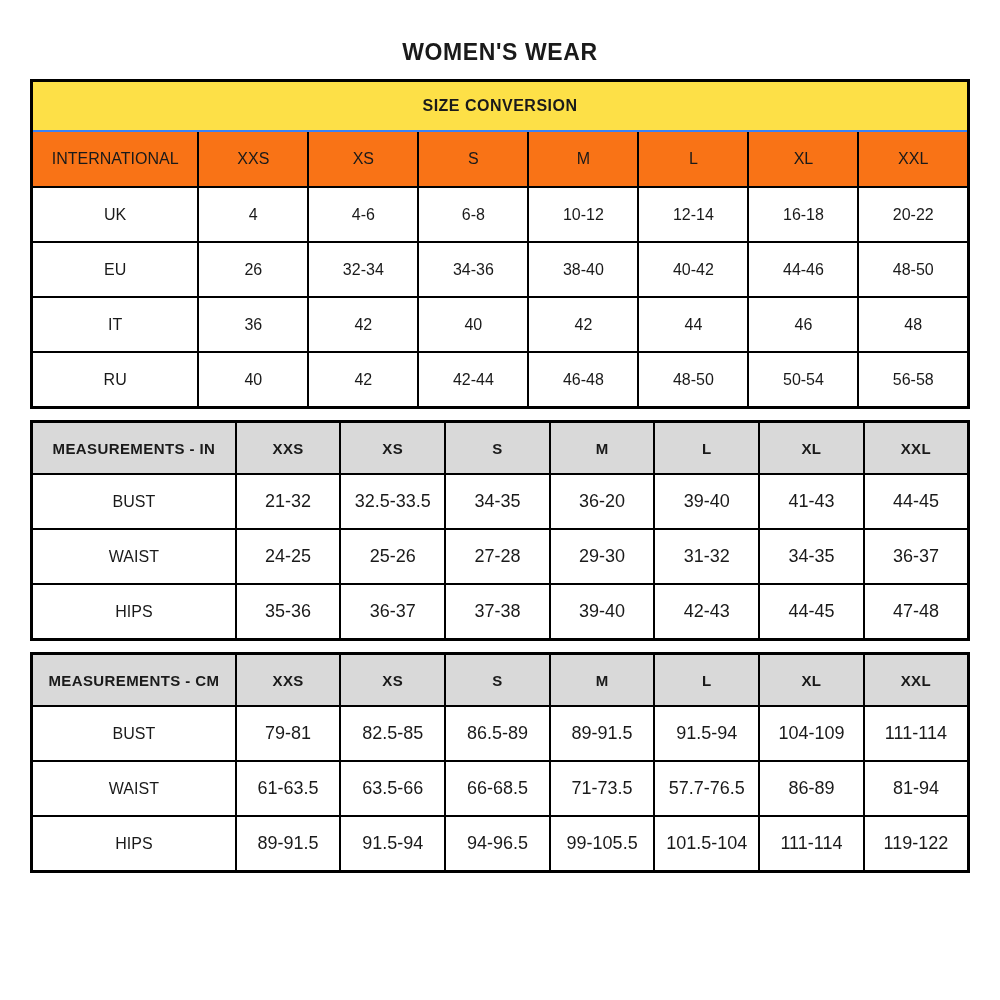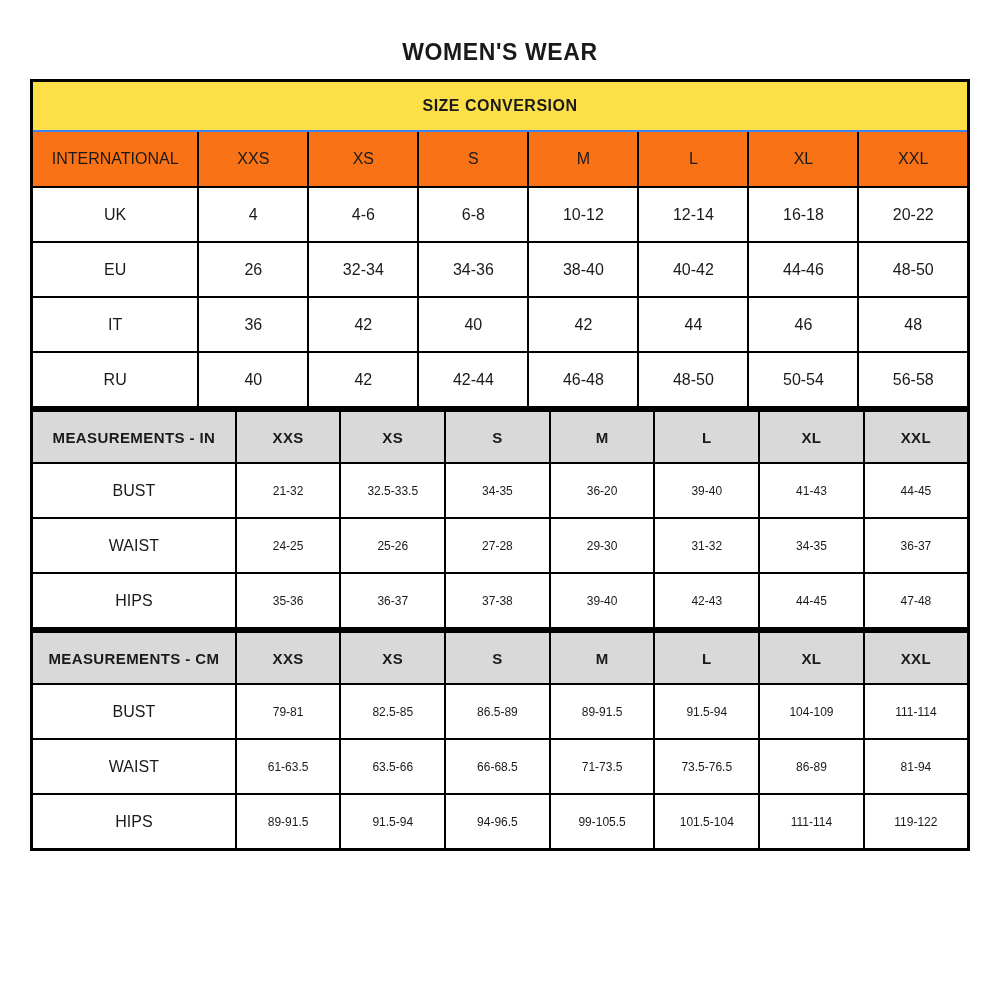--- a/index.html
+++ b/index.html
@@ -59,31 +59,32 @@
   }
   .size-table td {
     height: 53px;
     font-size: 16px;
     font-weight: 400;
   }
   .size-table col.c-label { width: 17.8%; }
 
   
   .meas-table {
+    margin-top: 11px;
   }
   .meas-table .head-row th {
     background: #d9d9d9;
     height: 50px;
     font-size: 15px;
     font-weight: 700;
     letter-spacing: 0.4px;
   }
   .meas-table td {
     height: 53px;
-    font-size: 12px;
+    font-size: 18px;
     font-weight: 400;
   }
   .meas-table td.row-label {
     font-size: 16px;
   }
   .meas-table col.c-label { width: 21.8%; }
 </style>
 </head>
 <body>
 
@@ -251,21 +252,21 @@
           <td>91.5-94</td>
           <td>104-109</td>
           <td>111-114</td>
         </tr>
         <tr>
           <td class="row-label">WAIST</td>
           <td>61-63.5</td>
           <td>63.5-66</td>
           <td>66-68.5</td>
           <td>71-73.5</td>
-          <td>73.5-76.5</td>
+          <td>57.7-76.5</td>
           <td>86-89</td>
           <td>81-94</td>
         </tr>
         <tr>
           <td class="row-label">HIPS</td>
           <td>89-91.5</td>
           <td>91.5-94</td>
           <td>94-96.5</td>
           <td>99-105.5</td>
           <td>101.5-104</td>

